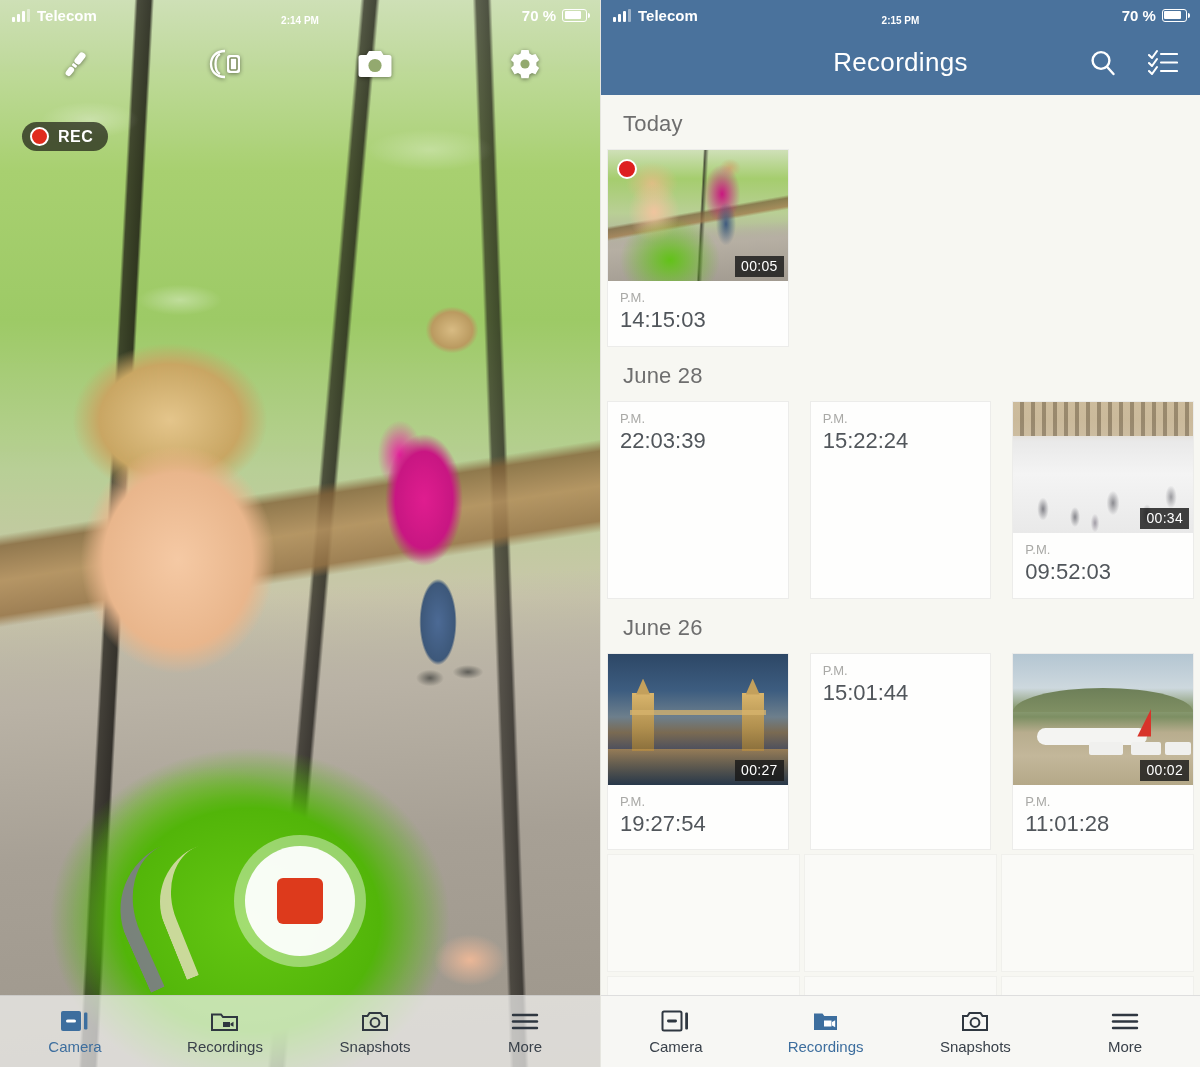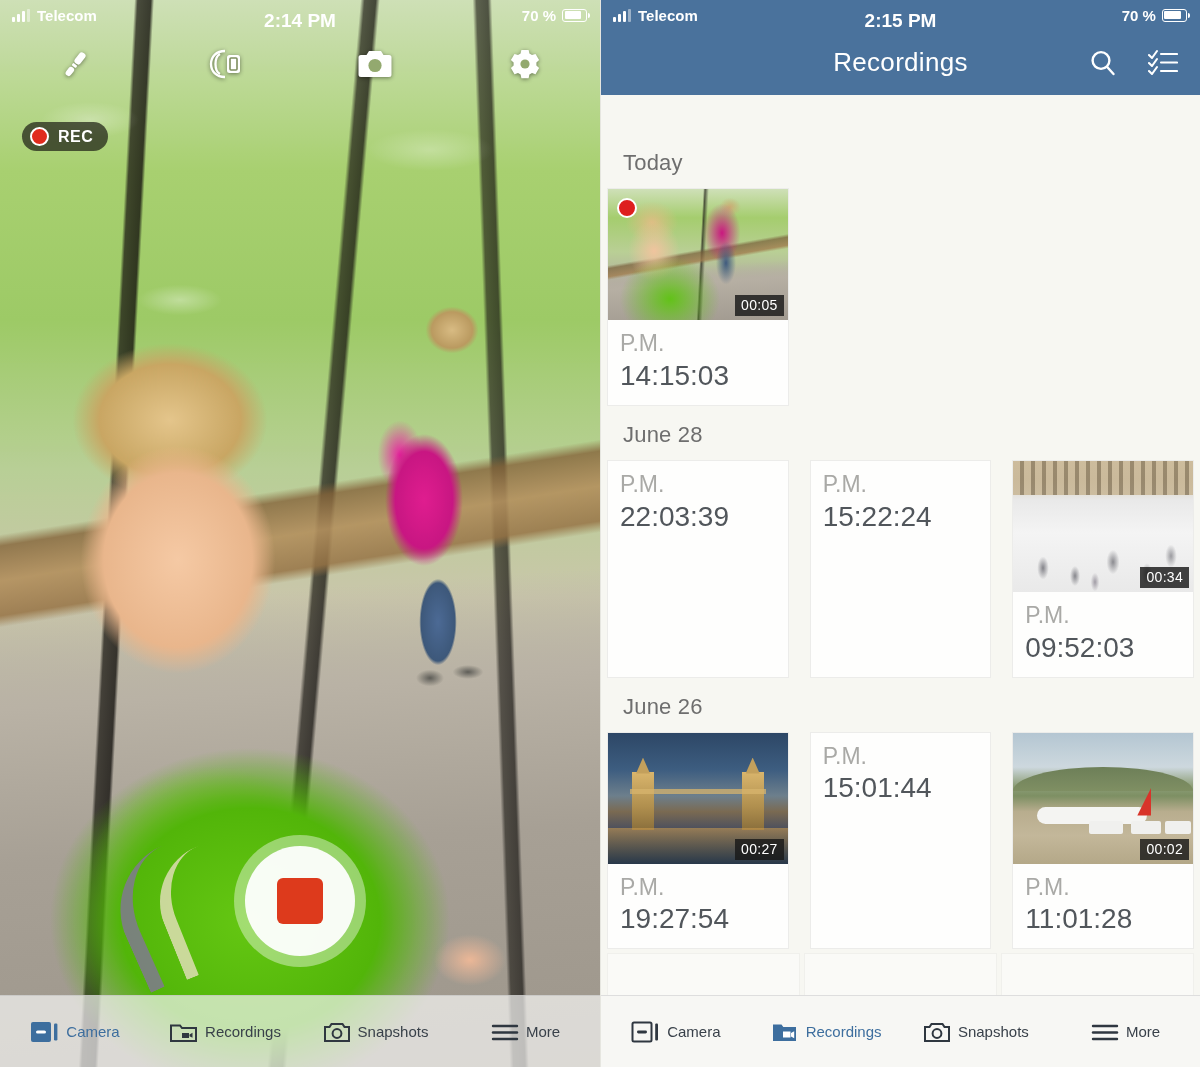--- a/index.html
+++ b/index.html
@@ -75,21 +75,21 @@
     transform:rotate(-22deg);
   }
 
   
   .statusbar{
     position:absolute; left:0; top:0; width:100%; height:30px;
     display:flex; align-items:center; color:#fff;
     font-size:15px; font-weight:bold; z-index:5;
   }
   .sb-left{ display:flex; align-items:center; gap:7px; padding-left:12px; width:33%; }
-  .sb-center{ width:34%; text-align:center; font-size:19px;margin-top:11px; }
+  .sb-center{ width:34%; text-align:center; font-size:10px;margin-top:11px; }
   .sb-right{ width:33%; display:flex; align-items:center; justify-content:flex-end;
              gap:6px; padding-right:13px; font-size:15px; }
   .bars{ display:flex; align-items:flex-end; gap:2px; height:13px; }
   .bars i{ display:block; width:3px; background:#fff; border-radius:1px; }
   .bars i:nth-child(1){height:5px}
   .bars i:nth-child(2){height:8px}
   .bars i:nth-child(3){height:11px}
   .bars i:nth-child(4){height:13px; background:rgba(255,255,255,.45)}
   .batt{ width:25px; height:13px; border:1.6px solid #fff; border-radius:3px; position:relative; }
   .batt::after{ content:""; position:absolute; right:-4px; top:3.5px; width:2.2px; height:5px;
@@ -130,21 +130,21 @@
 
   
   .tabbar{
     position:absolute; left:0; bottom:0; width:100%; height:72px;
     display:flex; align-items:center; z-index:7;
     border-top:1px solid rgba(190,190,190,.55);
   }
   .tabbar.translucent{ background:rgba(245,245,243,.70); }
   .tabbar.solid{ background:#f7f7f4; border-top:1px solid #dedede; }
   .tab{
-    flex:1; display:flex; flex-direction:row; align-items:center; justify-content:center;
+    flex:1; display:flex; flex-direction:column; align-items:center; justify-content:center;
     gap:6px; height:100%; color:#39414a;
   }
   .tab .lbl{ font-size:15px; line-height:1; }
   .tab.active .lbl{ color:#3d6e9e; }
   .tab svg{ display:block; }
 
   
   .phone-right{
     position:relative; width:600px; height:1067px;
     background:#f7f7f2; overflow:hidden;
@@ -165,21 +165,20 @@
   }
   .nav-actions{
     position:absolute; right:22px; top:50%; transform:translateY(-50%);
     display:flex; align-items:center; gap:30px;
   }
   .nav-actions svg{ display:block; }
 
   .rec-scroll{
     position:absolute; top:95px; left:0; right:0; bottom:72px;
     overflow:hidden;
-    margin-top:39px;
   }
   .sec-title{
     font-size:22px; color:#6e6e6e;
     padding:16px 0 12px 22px;
     letter-spacing:.2px;
   }
   .grid{
     display:grid;
     grid-template-columns:repeat(3, 1fr);
     gap:21px;
@@ -199,22 +198,22 @@
     background:rgba(25,25,25,.82); color:#fff;
     font-size:14px; padding:2px 6px 3px;
     letter-spacing:.3px;
   }
   .recdot{
     position:absolute; left:9px; top:9px;
     width:20px; height:20px; border-radius:50%;
     background:#de1f1f; border:2px solid #fff;
   }
   .meta{ padding:9px 12px 12px; }
-  .meta .ampm{ font-size:23px; color:#a9a9a6; line-height:1.25; }
-  .meta .time{ font-size:28px; color:#51565b; line-height:1.25; }
+  .meta .ampm{ font-size:13px; color:#a9a9a6; line-height:1.25; }
+  .meta .time{ font-size:22px; color:#51565b; line-height:1.25; }
 
   .ghost-grid{
     display:grid; grid-template-columns:repeat(3,1fr); gap:4px; padding:0 6px;
     margin-top:4px;
   }
   .ghost{ height:92px; background:#fafaf7; border:1px solid #f0f0ec; }
   .ghost.tall{ height:118px; }
 
   
   .t-kids{

